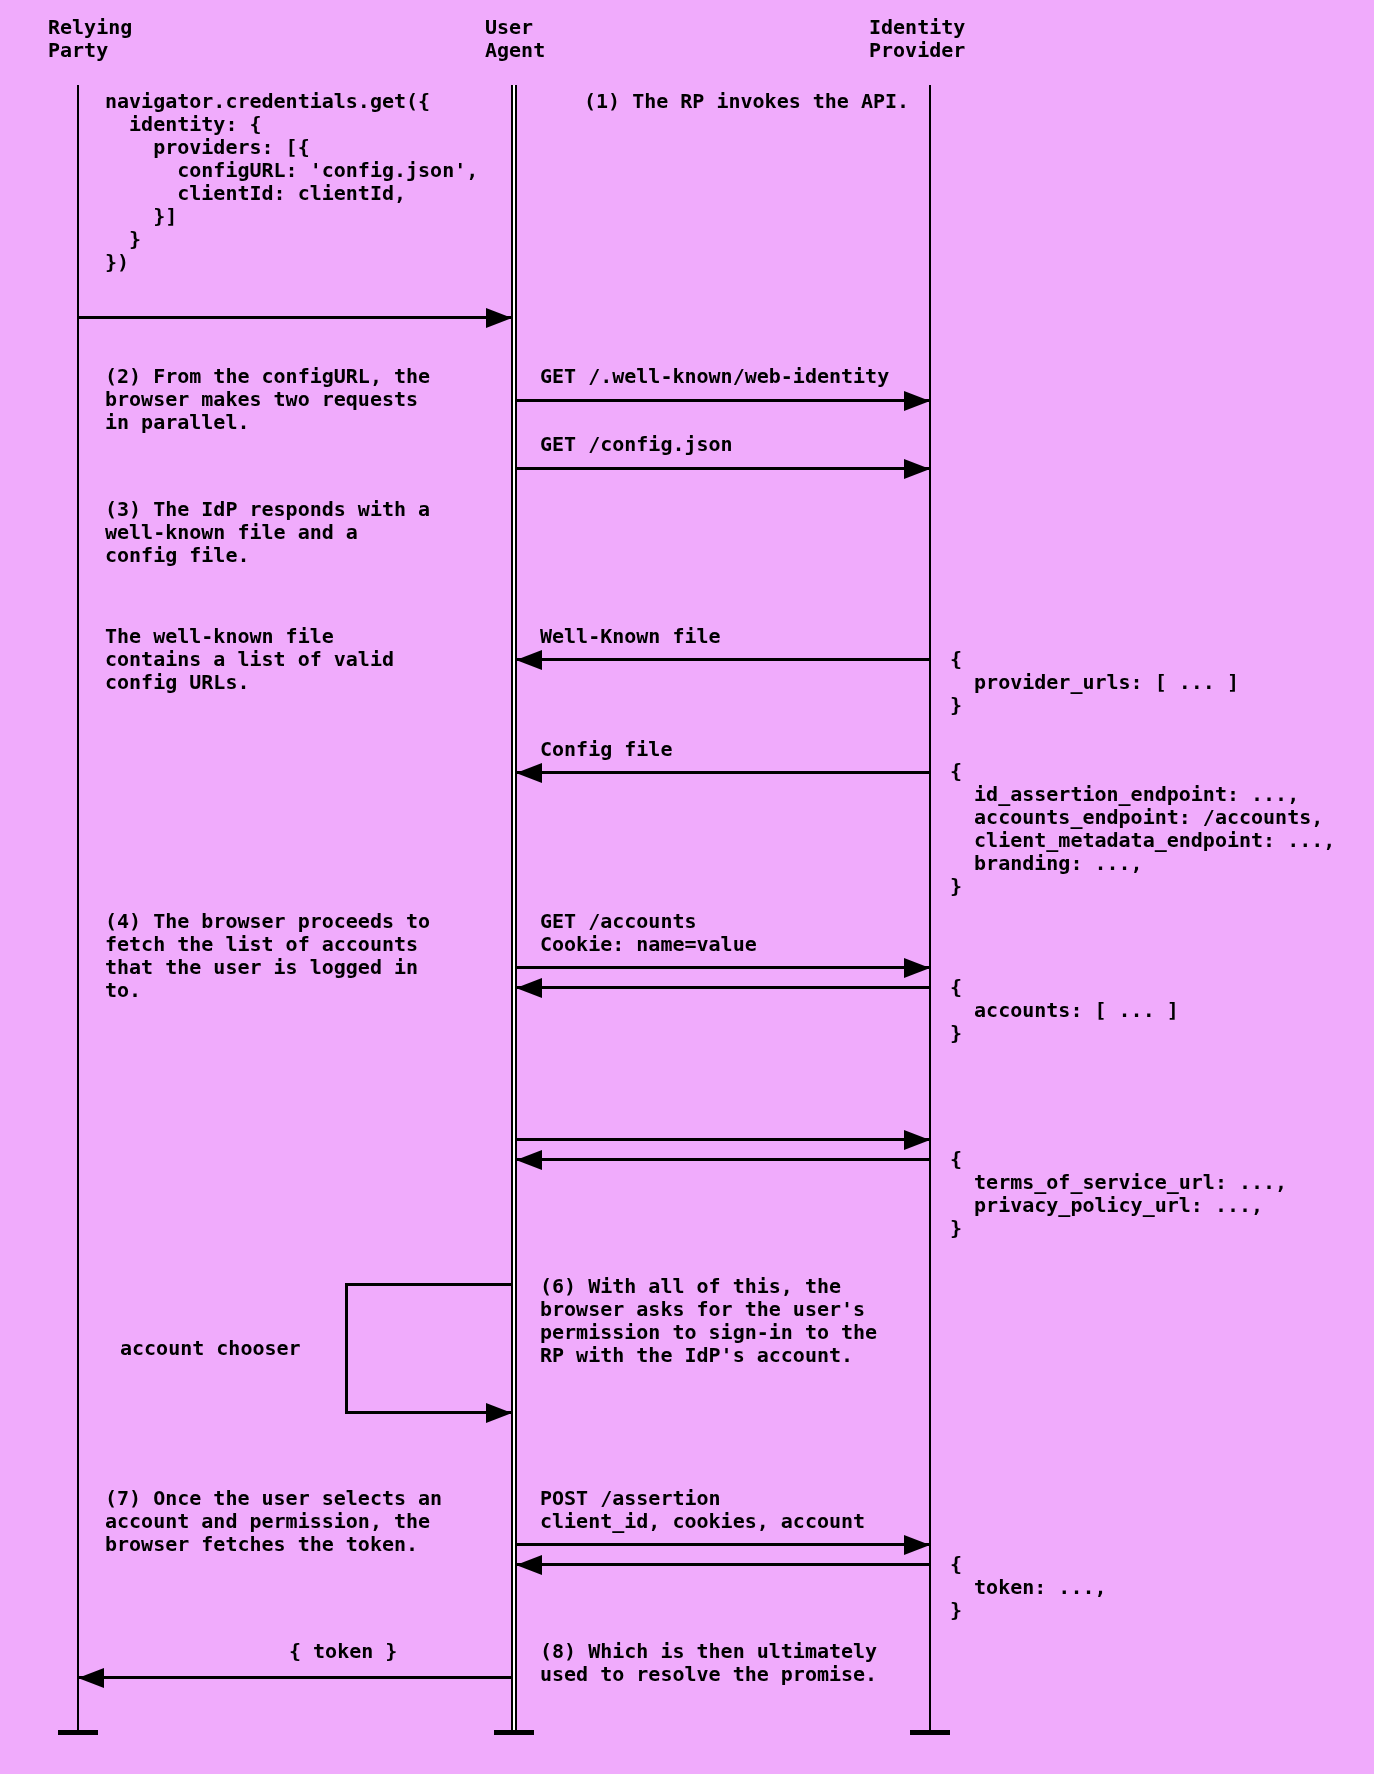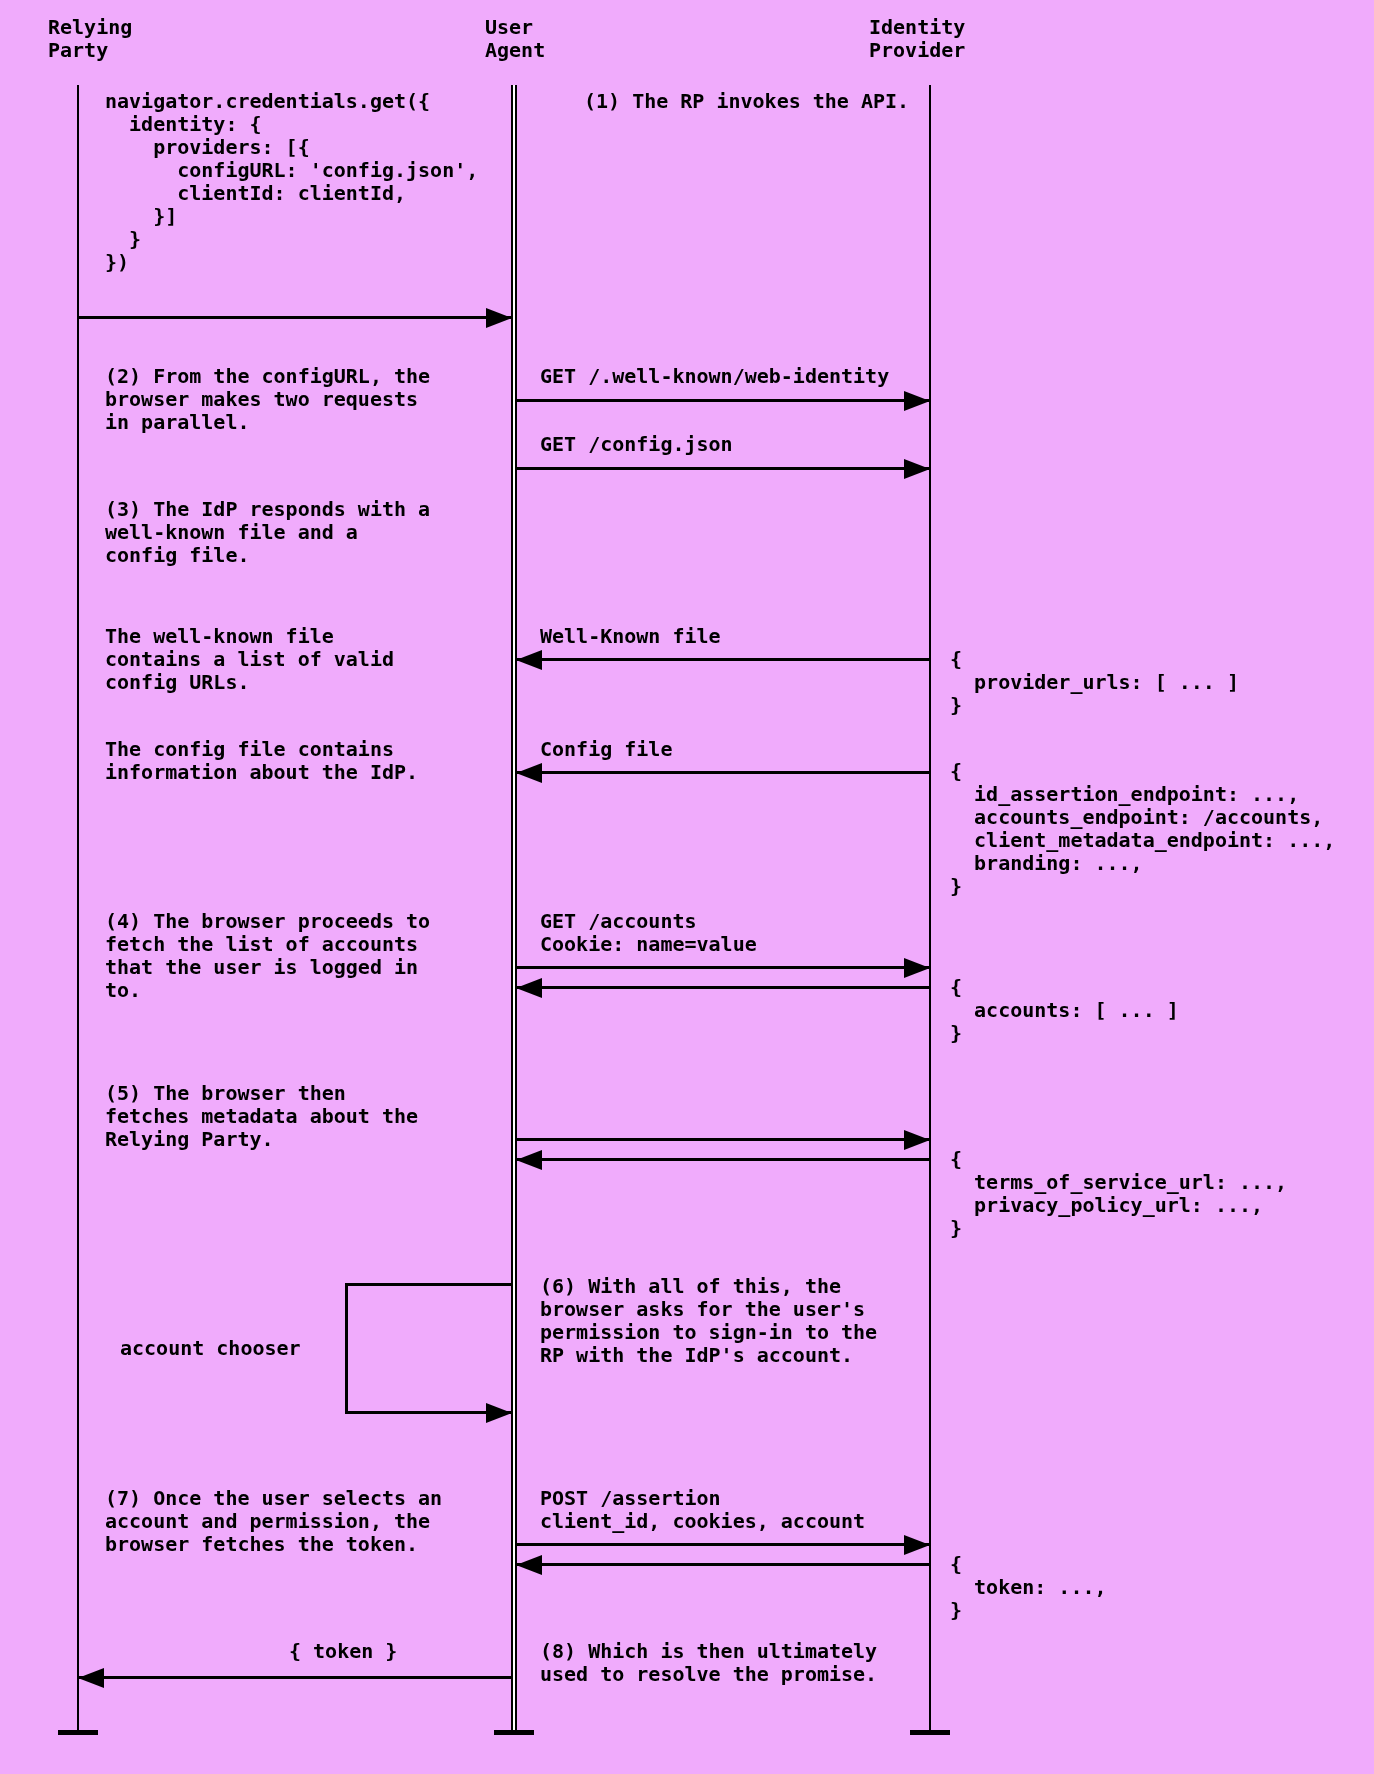--- a/index.html
+++ b/index.html
@@ -118,22 +118,20 @@
 contains a list of valid
 config URLs.</div>
   <div class="txt" style="left:540px; top:625px;">Well-Known file</div>
   <div class="arrow" style="left:517px; top:658px; width:412px;">
     <span class="head left"></span>
   </div>
   <div class="txt" style="left:950px; top:648px;">{
   provider_urls: [ ... ]
 }</div>
 
-  <div class="txt" style="left:105px; top:738px;">The config file contains
-information about the IdP.</div>
   <div class="txt" style="left:540px; top:738px;">Config file</div>
   <div class="arrow" style="left:517px; top:771px; width:412px;">
     <span class="head left"></span>
   </div>
   <div class="txt" style="left:950px; top:760px;">{
   id_assertion_endpoint: ...,
   accounts_endpoint: /accounts,
   client_metadata_endpoint: ...,
   branding: ...,
 }</div>
@@ -147,23 +145,20 @@
   <div class="arrow" style="left:517px; top:966px; width:412px;">
     <span class="head right"></span>
   </div>
   <div class="arrow" style="left:517px; top:986px; width:412px;">
     <span class="head left"></span>
   </div>
   <div class="txt" style="left:950px; top:976px;">{
   accounts: [ ... ]
 }</div>
 
-  <div class="txt" style="left:105px; top:1082px;">(5) The browser then
-fetches metadata about the
-Relying Party.</div>
   <div class="arrow" style="left:517px; top:1138px; width:412px;">
     <span class="head right"></span>
   </div>
   <div class="arrow" style="left:517px; top:1158px; width:412px;">
     <span class="head left"></span>
   </div>
   <div class="txt" style="left:950px; top:1148px;">{
   terms_of_service_url: ...,
   privacy_policy_url: ...,
 }</div>

